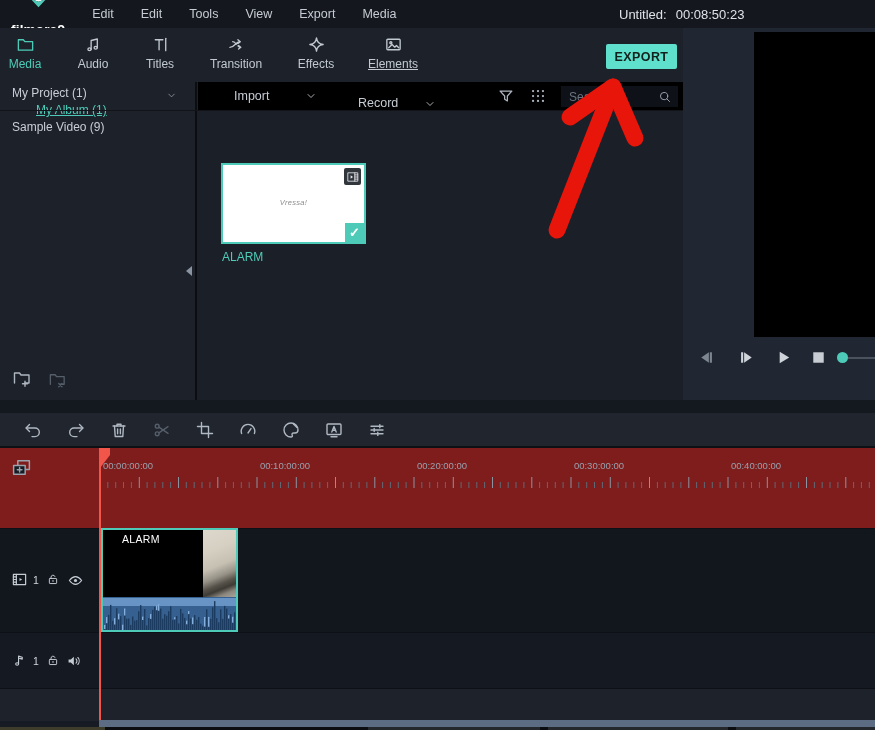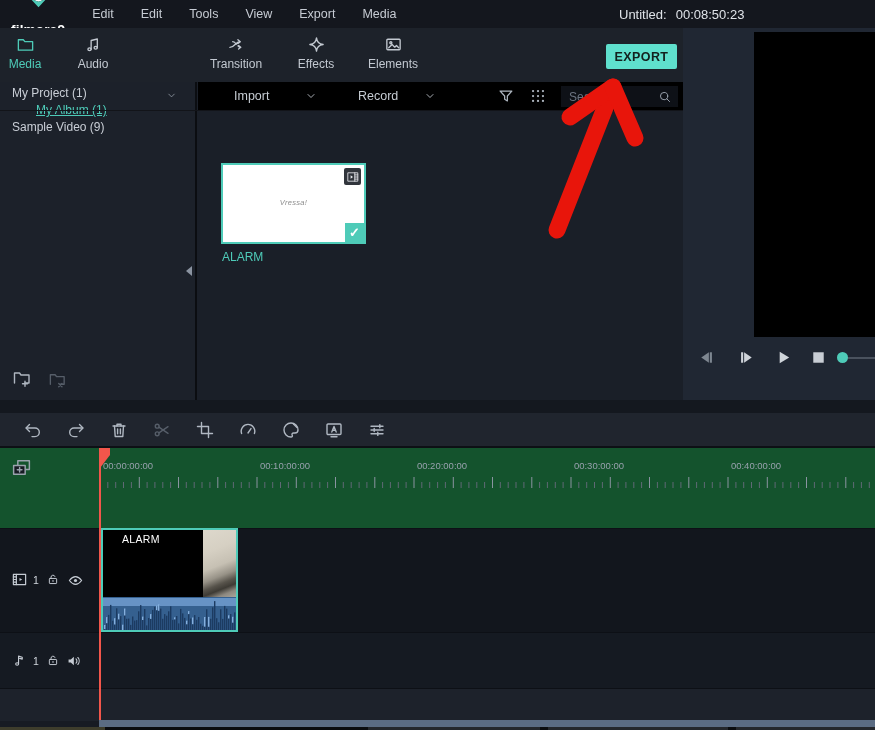--- a/index.html
+++ b/index.html
@@ -35,21 +35,21 @@
   .side-item.ind1{padding-left:36px;}
   .side-item.selected{color:#4ecbb8;text-decoration:underline;}
   .side-chevron{position:absolute;right:18px;top:5px;color:#9aa3ad;}
   #sidebar-folders{position:absolute;left:0;bottom:8px;width:197px;height:24px;}
   #collapse-handle{position:absolute;left:186px;top:184px;width:0;height:0;
       border-top:5px solid transparent;border-bottom:5px solid transparent;border-right:6px solid #8a93a0;cursor:pointer;}
   
   #media-main{position:absolute;left:197px;top:54px;width:486px;height:318px;background:#1a1f28;}
   #media-header{position:absolute;left:1px;top:0;width:486px;height:29px;background:#000000;border-bottom:1px solid #10131a;box-sizing:border-box;}
   #import-group{position:absolute;left:36px;top:0;height:28px;display:flex;align-items:center;gap:36px;font-size:12.5px;color:#c6ccd3;cursor:pointer;}
-  #record-group{position:absolute;left:160px;top:0;height:28px;display:flex;align-items:center;gap:26px;font-size:12.5px;color:#c6ccd3;cursor:pointer;}
+  #record-group{position:absolute;left:160px;top:0;height:28px;display:flex;align-items:flex-end;gap:26px;font-size:12.5px;color:#c6ccd3;cursor:pointer;}
   #filter-btn{position:absolute;left:299px;top:5px;color:#aeb6c0;cursor:pointer;}
   #grid-btn{position:absolute;left:331px;top:5px;color:#aeb6c0;cursor:pointer;}
   #search-box{position:absolute;left:363px;top:4px;width:117px;height:21px;background:#0e1117;display:flex;align-items:center;}
   #search-input{flex:1;background:transparent;border:none;outline:none;color:#9aa2ad;font-size:12px;padding:0 0 0 8px;width:86px;font-family:"Liberation Sans",sans-serif;}
   #search-input::placeholder{color:#6b7380;}
   #search-icon{margin-right:6px;color:#9aa2ad;}
   
   #media-card{position:absolute;left:24px;top:81px;width:153px;height:102px;cursor:pointer;}
   #card-thumb{position:absolute;left:0;top:0;width:141px;height:77px;background:#ffffff;border:2px solid #4ecbb8;}
   #thumb-logo{position:absolute;left:0;top:33px;width:100%;text-align:center;font-size:7.5px;color:#8d8d8d;font-style:italic;letter-spacing:.3px;}
@@ -64,21 +64,21 @@
   #preview-controls{position:absolute;left:0;top:309px;width:192px;height:42px;}
   .pc-icon{position:absolute;top:11px;cursor:pointer;}
   #slider-track{position:absolute;left:163px;top:20px;width:29px;height:2px;background:#4a525e;}
   #slider-dot{position:absolute;left:154px;top:15px;width:11px;height:11px;border-radius:50%;background:#4ecbb8;cursor:pointer;}
   
   #gap-strip{left:0;top:400px;width:875px;height:13px;background:#14181f;}
   #toolbar{left:0;top:413px;width:875px;height:33px;background:#20252e;border-bottom:2px solid #0d1015;box-sizing:content-box;}
   .tool{position:absolute;top:6px;width:22px;height:22px;color:#b0b8c2;cursor:pointer;display:flex;align-items:center;justify-content:center;}
   .tool.disabled{color:#565e69;cursor:default;}
   
-  #timeline{left:0;top:448px;width:875px;height:206px;background:#14532d;}
+  #timeline{left:0;top:448px;width:875px;height:206px;background:#7f1d1d;}
   .tl-band{position:absolute;left:0;width:875px;}
   #band-video{top:80px;height:104px;background:#12161d;border-top:1px solid #0d1016;box-sizing:border-box;}
   #band-audio{top:184px;height:56px;background:#151a22;border-top:1px solid #0d1016;box-sizing:border-box;}
   #band-bottom{top:240px;height:33px;background:#1d222b;border-top:1px solid #0d1016;box-sizing:border-box;}
   #addtrack-btn{position:absolute;left:11px;top:9px;color:#9aa3ad;cursor:pointer;}
   #ruler-labels{position:absolute;left:0;top:12px;height:14px;font-size:9.5px;color:#98a1ad;}
   .ruler-label{position:absolute;transform:translateX(-50%);white-space:nowrap;}
   #ruler-ticks{position:absolute;left:97px;top:28px;}
   #playhead-line{position:absolute;left:99px;top:0px;width:2px;height:273px;background:#f2564b;}
   #playhead-flag{position:absolute;left:99px;top:0px;}
@@ -142,38 +142,47 @@
           <div class="tab" style="left: 51px;">
             <span class="tab-icon">
               <svg width="19" height="19" viewBox="0 0 20 20" fill="none" stroke="currentColor" stroke-width="1.4" stroke-linecap="round" stroke-linejoin="round">
                 <path d="M7.5 15 V5.8 l6.5-1.6 v9.2"></path>
                 <ellipse cx="5.8" cy="15" rx="1.7" ry="1.4"></ellipse>
                 <ellipse cx="12.3" cy="13.4" rx="1.7" ry="1.4"></ellipse>
               </svg>
             </span>
                <span class="tab-label">Audio</span>
           </div>
+          <div class="tab" style="left: 118px;">
+            <span class="tab-icon">
+              <svg width="19" height="19" viewBox="0 0 20 20" fill="none" stroke="currentColor" stroke-width="1.4" stroke-linecap="round" stroke-linejoin="round">
+                <path d="M4.5 5 h8 M8.5 5 v10.5"></path>
+                <path d="M15.5 3.5 v13"></path>
+              </svg>
+            </span>
+               <span class="tab-label">Titles</span>
+          </div>
           <div class="tab" style="left: 274px;">
             <span class="tab-icon">
               <svg width="19" height="19" viewBox="0 0 20 20" fill="none" stroke="currentColor" stroke-width="1.4" stroke-linecap="round" stroke-linejoin="round">
                 <path d="M10 3 C10.4 6.8 13.2 9.6 17 10 C13.2 10.4 10.4 13.2 10 17 C9.6 13.2 6.8 10.4 3 10 C6.8 9.6 9.6 6.8 10 3 Z"></path>
               </svg>
             </span>
                <span class="tab-label">Effects</span>
           </div>
           <div class="tab" style="left: 194px;">
             <span class="tab-icon">
               <svg width="19" height="19" viewBox="0 0 20 20" fill="none" stroke="currentColor" stroke-width="1.4" stroke-linecap="round" stroke-linejoin="round">
                 <path d="M3 13 C8.5 13 8.5 7 14 7 M14 7 l-2.5-2 M14 7 l-2.5 2"></path>
                 <path d="M6 7 C8 7 9 8.5 9.7 9.7 M11.5 11.5 C12.3 12.5 13 13 14.5 13 M14.5 13 l-2.3-1.8 M14.5 13 l-2.3 1.8"></path>
               </svg>
             </span>
                <span class="tab-label">Transition</span>
           </div>
-          <div class="tab" style="left: 351px;">
+          <div class="tab" style="left: 351px; text-decoration: underline;">
             <span class="tab-icon">
               <svg width="19" height="19" viewBox="0 0 20 20" fill="none" stroke="currentColor" stroke-width="1.4" stroke-linecap="round" stroke-linejoin="round">
                 <rect x="3" y="4.5" width="14" height="11" rx="1"></rect>
                 <circle cx="7.2" cy="8.2" r="1.1"></circle>
                 <path d="M5 13.5 l3.5-3.5 2.8 2.8 1.8-1.8 2.4 2.5"></path>
               </svg>
             </span>
                <span class="tab-label">Elements</span>
           </div>
         </div>

